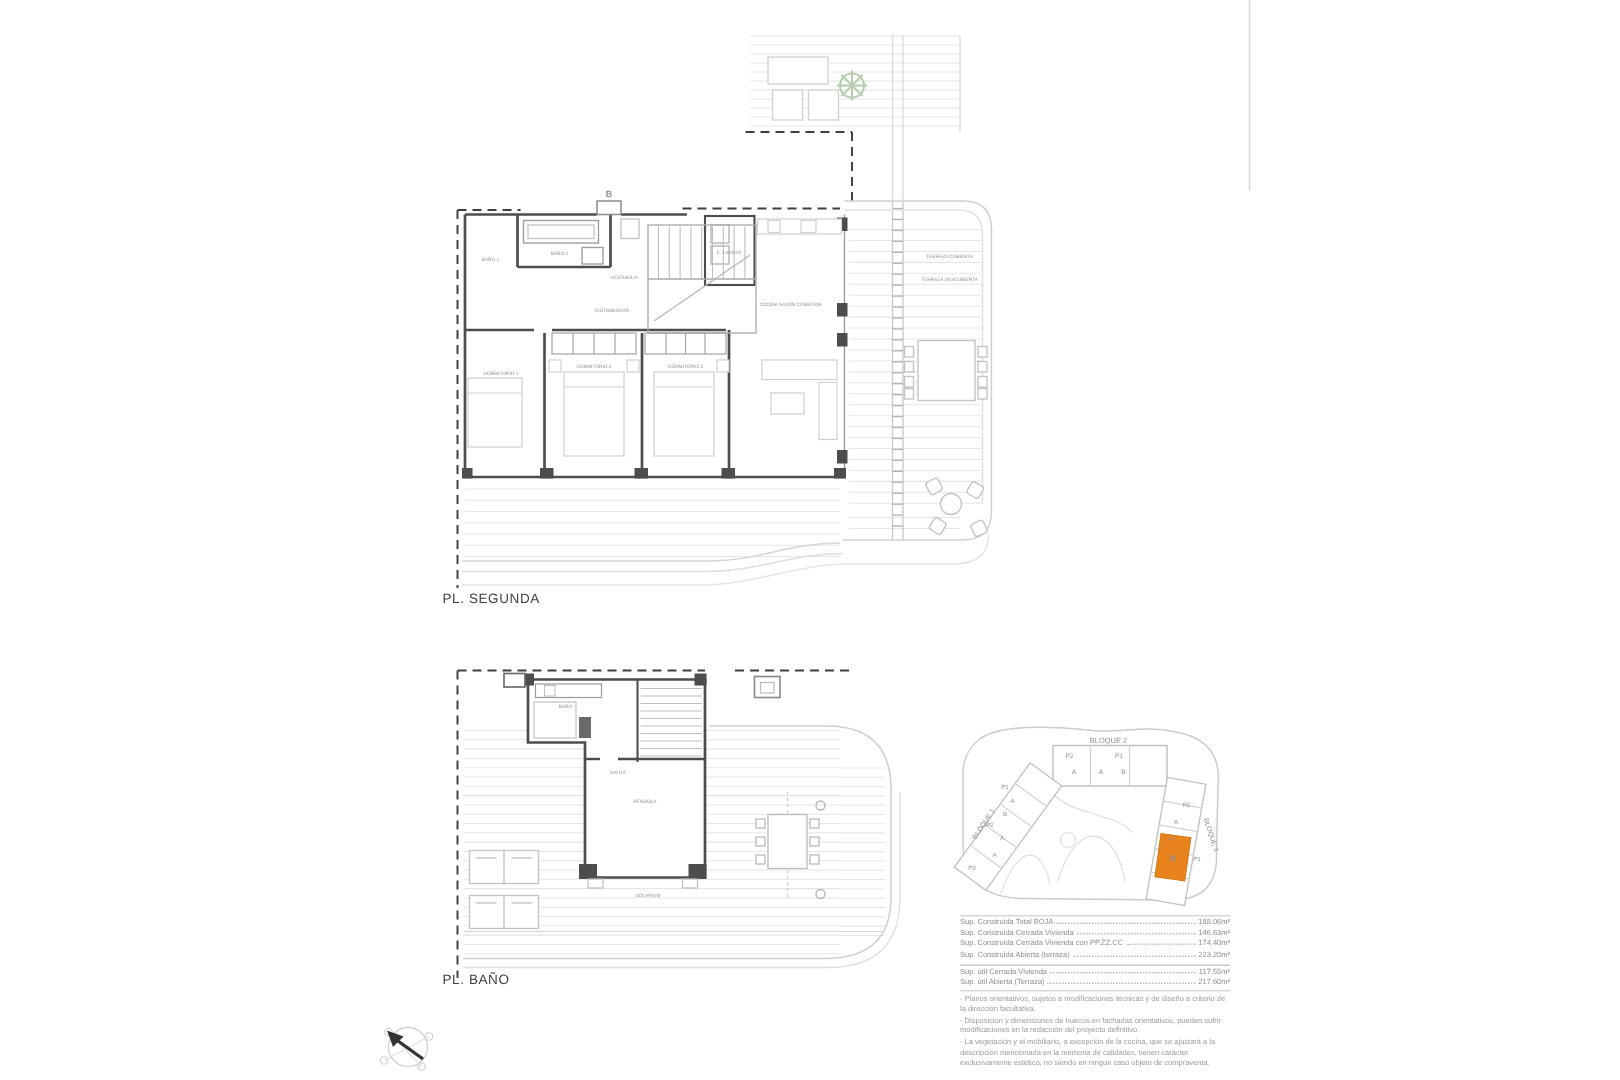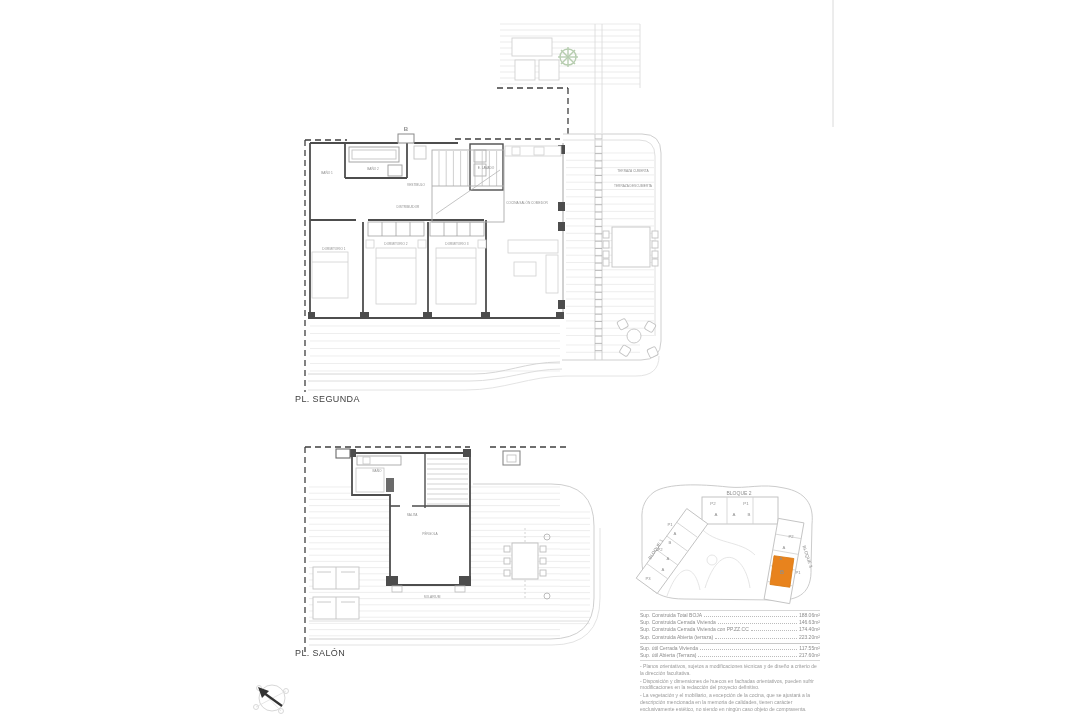--- a/index.html
+++ b/index.html
@@ -484,21 +484,21 @@
     <circle cx="281" cy="711" r="2.5" fill="none" stroke="#cfcfcf" stroke-width="0.8"></circle>
     <circle cx="256" cy="707" r="2.5" fill="none" stroke="#cfcfcf" stroke-width="0.8"></circle>
     <line x1="259" y1="688" x2="281" y2="711" stroke="#e0e0e0" stroke-width="0.8"></line>
     <line x1="286" y1="691" x2="256" y2="707" stroke="#e0e0e0" stroke-width="0.8"></line>
     <line x1="282" y1="706" x2="264" y2="693" stroke="#333333" stroke-width="2.2"></line>
     <polygon points="258,687 269,691 262,698" fill="#333333"></polygon>
   </g>
 </svg>
 
   <div class="plan-title" style="left:295px;top:394px;">PL. SEGUNDA</div>
-  <div class="plan-title" style="left:295px;top:648px;">PL. SALÓN</div>
+  <div class="plan-title" style="left:295px;top:648px;">PL. BAÑO</div>
 
   <div class="areas">
     <div class="trow">
       <span class="tlabel">Sup. Construida Total BOJA</span>
       <span class="leader"></span>
       <span class="tvalue">188.06m²</span>
     </div>
     <div class="trow">
       <span class="tlabel">Sup. Construida Cerrada Vivienda</span>
       <span class="leader"></span>

